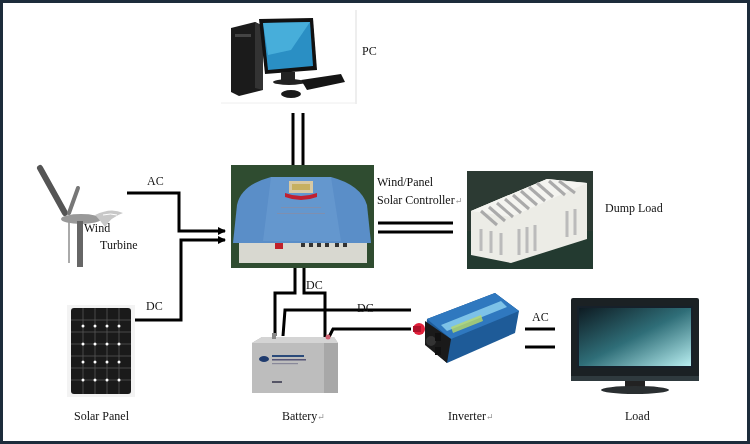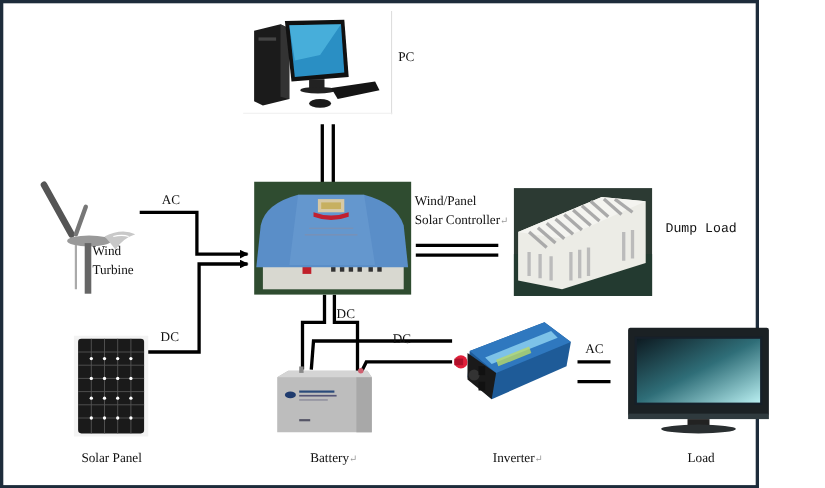--- a/index.html
+++ b/index.html
@@ -1,18 +1,18 @@
 <!DOCTYPE html>
 <html><head>
 <meta charset="utf-8">
 <style>
   html, body { margin: 0; padding: 0; }
   body { width: 750px; height: 444px; overflow: hidden; background: #fff; }
   .frame {
-    position: absolute; left: 0; top: 0; width: 690px; height: 444px;
+    position: absolute; left: 0; top: 0; width: 750px; height: 444px;
     box-sizing: border-box; background: #fff;
     border-style: solid; border-color: #1d2c3b;
     border-width: 3px 3px 3px 3px;
     font-family: "Liberation Serif", "DejaVu Serif", serif;
     color: #111;
   }
   .lbl { position: absolute; font-size: 12px; line-height: 14px; white-space: nowrap; }
   .ret { color: #999; font-size: 9px; }
   svg.wires { position: absolute; left: 0; top: 0; }
   .device { position: absolute; }
@@ -79,21 +79,21 @@
       <line x1="7" y1="5" x2="32" y2="50" stroke="#555" stroke-width="6" stroke-linecap="round"></line>
       <line x1="45" y1="25" x2="36" y2="50" stroke="#777" stroke-width="4" stroke-linecap="round"></line>
       <line x1="36" y1="55" x2="36" y2="100" stroke="#aaa" stroke-width="2"></line>
       <ellipse cx="48" cy="56" rx="20" ry="5" fill="#999"></ellipse>
       <rect x="44" y="58" width="6" height="46" fill="#666"></rect>
       <path d="M62,52 Q78,44 90,50 Q78,54 72,64 Q66,56 62,52 z" fill="#c8c8c8"></path>
       <path d="M70,52 Q78,50 84,52" stroke="#fff" stroke-width="1" fill="none"></path>
     </svg>
   </div>
   <div class="lbl" style="left:81px;top:218px;">Wind</div>
-  <div class="lbl" style="left:81px;top:235px;">Turbine</div>
+  <div class="lbl" style="left:81px;top:235px;padding-left:16px;">Turbine</div>
   <div class="lbl" style="left:144px;top:171px;">AC</div>
 
   <div class="device" style="left:228px;top:162px;width:143px;height:103px;">
     <svg width="143" height="103" viewBox="0 0 143 103">
       <rect x="0" y="0" width="143" height="103" fill="#2f4c30"></rect>
       <rect x="8" y="68" width="128" height="30" fill="#d8d8d0"></rect>
       <rect x="44" y="74" width="8" height="10" fill="#c0202a"></rect>
       <g fill="#333">
         <rect x="70" y="74" width="4" height="8"></rect>
           <rect x="78" y="74" width="4" height="8"></rect>
@@ -137,21 +137,21 @@
           <line x1="24" y1="60" x2="24" y2="82"></line>
         <line x1="34" y1="62" x2="34" y2="84"></line>
           <line x1="52" y1="58" x2="52" y2="84"></line>
         <line x1="60" y1="56" x2="60" y2="82"></line>
           <line x1="68" y1="54" x2="68" y2="80"></line>
         <line x1="100" y1="40" x2="100" y2="66"></line>
           <line x1="108" y1="38" x2="108" y2="64"></line>
       </g>
     </svg>
   </div>
-  <div class="lbl" style="left:602px;top:198px;font-family:Liberation Mono, monospace;">Dump Load</div>
+  <div class="lbl" style="left:602px;top:198px;">Dump Load</div>
 
   <div class="device" style="left:64px;top:302px;width:68px;height:92px;">
     <svg width="68" height="92" viewBox="0 0 68 92">
       <rect x="0" y="0" width="68" height="92" fill="#f3f3f3"></rect>
       <rect x="4" y="3" width="60" height="86" rx="3" fill="#1a1a1a"></rect>
       <g stroke="#555" stroke-width="0.8">
         <line x1="4" y1="15" x2="64" y2="15"></line>
           <line x1="4" y1="27" x2="64" y2="27"></line>
         <line x1="4" y1="39" x2="64" y2="39"></line>
           <line x1="4" y1="51" x2="64" y2="51"></line>

